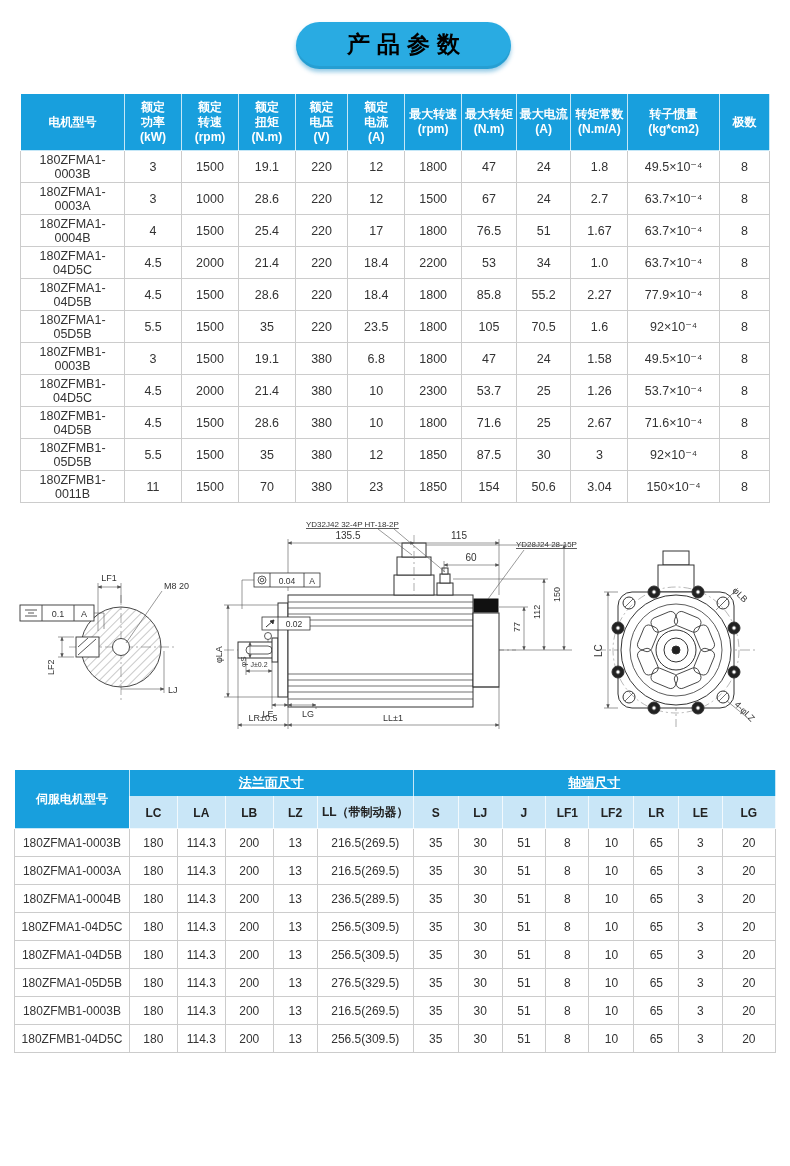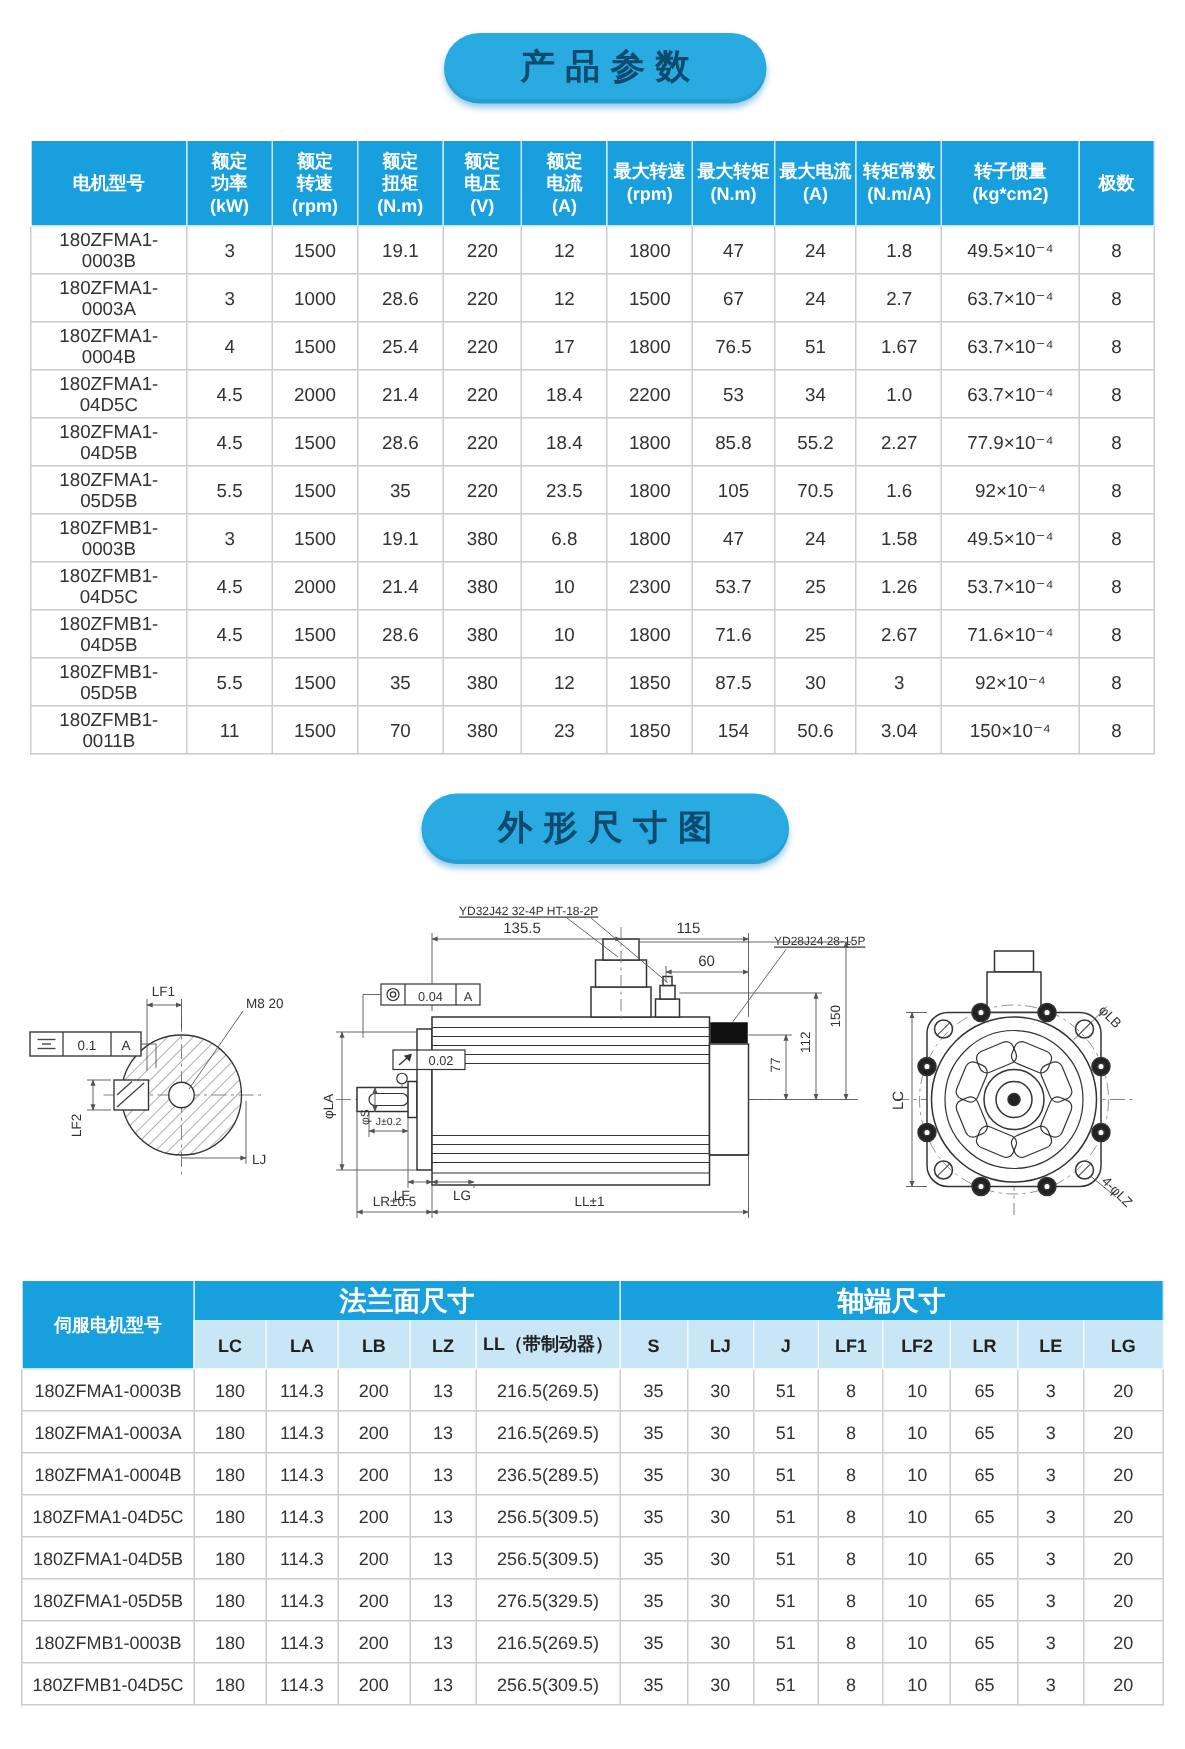--- a/index.html
+++ b/index.html
@@ -1,31 +1,31 @@
 <!DOCTYPE html>
 <html><head>
 <meta charset="utf-8">
 <style>
   html,body{margin:0;padding:0;background:#fff;}
   body{width:790px;font-family:"Liberation Sans","DejaVu Sans",sans-serif;color:#333;}
   .page{width:790px;padding:14px 0 30px;box-sizing:border-box;}
 
   .badge-wrap{display:flex;justify-content:center;margin:8px 0 24px;}
-  .badge{background:#29abe2;color:#0c4a6e;font-size:23px;font-weight:bold;letter-spacing:7px;
+  .badge{background:#29abe2;color:#000000;font-size:23px;font-weight:bold;letter-spacing:7px;
          padding:7px 44px 9px 51px;border-radius:24px;
          box-shadow:0 3px 4px rgba(24,140,200,.45), inset 0 -3px 0 rgba(0,0,0,.07);margin-left:17px;}
 
   table{border-collapse:collapse;table-layout:fixed;margin:0 auto;border:1px solid #c9c9c9;}
   .t1{width:750px;}
   .t2{width:762px;}
   th{background:#189fdd;color:#fff;font-weight:bold;border:1px solid rgba(255,255,255,.75);}
   .t1 th{font-size:12px;line-height:1.25;white-space:pre-line;height:52px;padding:2px 0;}
   td{border:1px solid #ccc;text-align:center;font-size:12.5px;color:#333;background:#fff;}
   .t1 td{height:29px;}
-  .t2 .group-th{font-size:18px;height:24px;}
+  .t2 .group-th{font-size:13px;height:24px;text-decoration:underline;}
   .t2 .model-th{font-size:12px;}
   .t2 .sub-th{background:#c9e6f7;color:#222;font-weight:bold;font-size:12px;height:29px;}
   .t2 td{height:25px;font-size:12px;}
 
   .drawing-wrap{margin:14px 0 10px 16px;}
   svg text{font-family:"Liberation Sans","DejaVu Sans",sans-serif;}
 </style>
 </head>
 <body>
 
@@ -232,23 +232,20 @@
           <td>1850</td>
           <td>154</td>
           <td>50.6</td>
           <td>3.04</td>
           <td>150×10⁻⁴</td>
           <td>8</td>
         </tr>
       </tbody>
   </table>
 
-  <div class="badge-wrap" style="margin-top:26px;">
-    <div class="badge">外形尺寸图</div>
-  </div>
 
   <div class="drawing-wrap">
     <svg width="756" height="238" viewBox="0 0 756 238">
       <defs>
         <pattern id="hatch" width="6" height="6" patternTransform="rotate(45)" patternUnits="userSpaceOnUse">
           <line x1="0" y1="0" x2="0" y2="6" stroke="#888" stroke-width="0.9"></line>
         </pattern>
         <marker id="ar" viewBox="0 0 10 10" refX="9" refY="5" markerWidth="7" markerHeight="7" orient="auto-start-reverse">
           <path d="M0,1L10,5L0,9z" fill="#555"></path>
         </marker>

